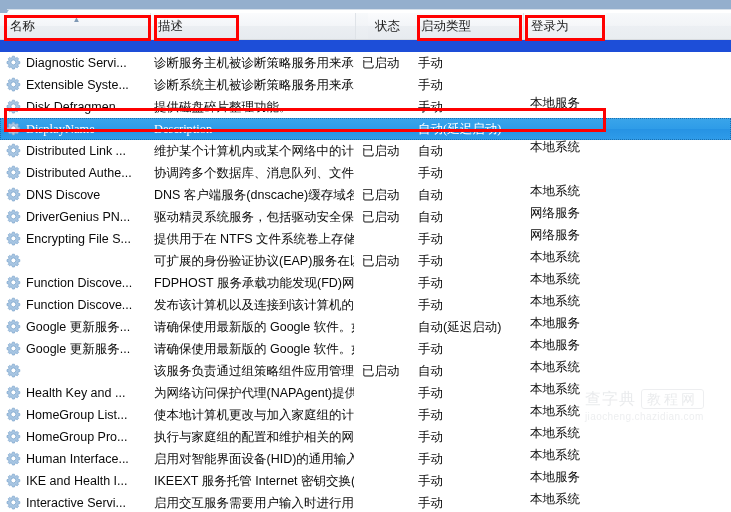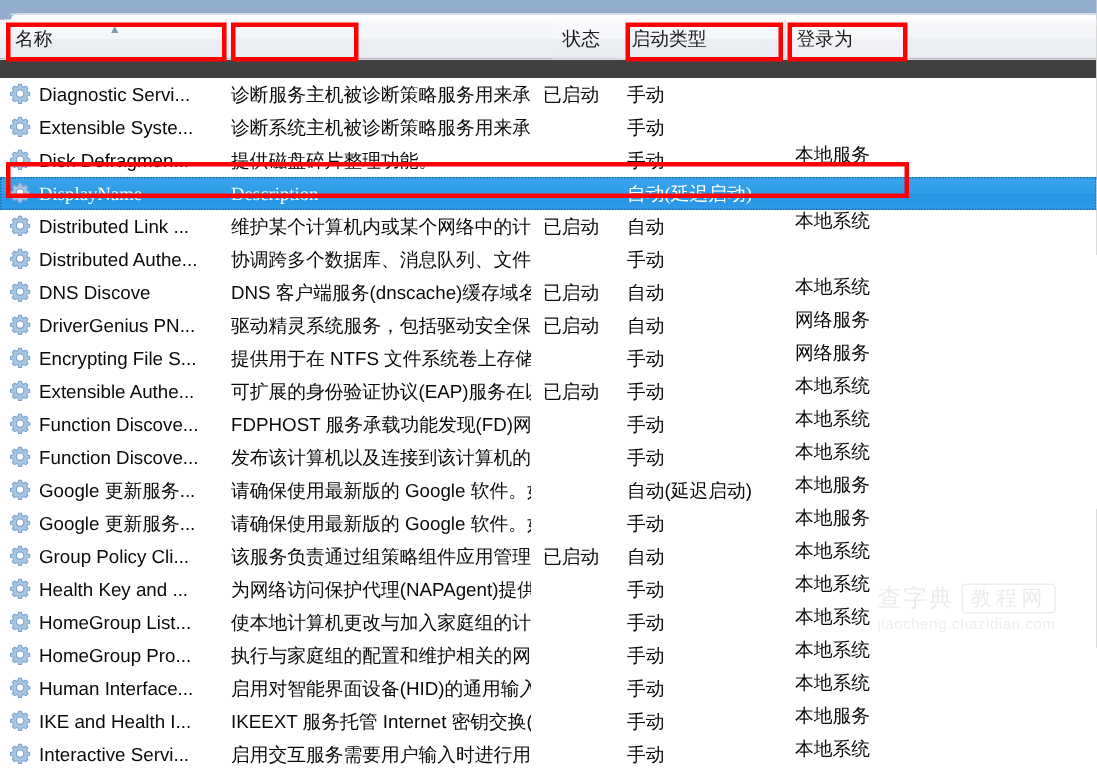--- a/index.html
+++ b/index.html
@@ -13,21 +13,21 @@
     overflow: hidden;
     font-family: "Liberation Sans", "DejaVu Sans", sans-serif;
     font-size: 12px;
     color: #000000;
   }
 
   #app {
     position: relative;
     width: 731px;
     height: 432px;
-    background: #404040;
+    background: #1d4ed8;
   }
 
   
   .top-strip {
     position: absolute;
     left: 0; top: 0;
     width: 731px; height: 13px;
     background: #94afcd;
   }
   .top-strip-inner {
@@ -186,20 +186,21 @@
 
 <div id="app">
 
   <div class="top-strip">
     <div class="top-strip-inner"></div>
     <div class="top-strip-edge"></div>
   </div>
 
   <div class="header-row" id="header-row">
       <div class="col-head" style="left: 3px; width: 148px;"><span>名称</span><span class="sort-arrow">▲</span></div>
+      <div class="col-head" style="left: 151px; width: 205px;"><span>描述</span></div>
       <div class="col-head" style="left: 368px; width: 58px;"><span>状态</span></div>
       <div class="col-head" style="left: 414px; width: 110px;"><span>启动类型</span></div>
       <div class="col-head last" style="left: 524px; width: 82px;"><span>登录为</span></div>
     </div>
 
   <div class="list-body" id="list-body">
       <div class="row">
         <span class="gear"><svg width="16" height="16" viewBox="0 0 16 16" xmlns="http://www.w3.org/2000/svg">
             <g fill="#a8c6e3" stroke="#7ba4cc" stroke-width="0.7">
               <path d="M6.4 1.2h2.0l.3 1.5 1.2.5 1.3-.8 1.4 1.4-.8 1.3.5 1.2 1.5.3v2.0l-1.5.3-.5 1.2.8 1.3-1.4 1.4-1.3-.8-1.2.5-.3 1.5h-2.0l-.3-1.5-1.2-.5-1.3.8-1.4-1.4.8-1.3-.5-1.2-1.5-.3v-2.0l1.5-.3.5-1.2-.8-1.3 1.4-1.4 1.3.8 1.2-.5z"></path>
@@ -316,21 +317,20 @@
         <span class="cell cell-start">手动</span>
         <span class="cell cell-logon">本地系统</span>
       </div>
       <div class="row">
         <span class="gear"><svg width="16" height="16" viewBox="0 0 16 16" xmlns="http://www.w3.org/2000/svg">
             <g fill="#a8c6e3" stroke="#7ba4cc" stroke-width="0.7">
               <path d="M6.4 1.2h2.0l.3 1.5 1.2.5 1.3-.8 1.4 1.4-.8 1.3.5 1.2 1.5.3v2.0l-1.5.3-.5 1.2.8 1.3-1.4 1.4-1.3-.8-1.2.5-.3 1.5h-2.0l-.3-1.5-1.2-.5-1.3.8-1.4-1.4.8-1.3-.5-1.2-1.5-.3v-2.0l1.5-.3.5-1.2-.8-1.3 1.4-1.4 1.3.8 1.2-.5z"></path>
             </g>
             <circle cx="7.4" cy="7.4" r="2.5" fill="#ffffff" stroke="#7ba4cc" stroke-width="0.8"></circle>
           </svg></span>
-        <span class="cell cell-name">Extensible Authe...</span>
         <span class="cell cell-desc">可扩展的身份验证协议(EAP)服务在以...</span>
         <span class="cell cell-status">已启动</span>
         <span class="cell cell-start">手动</span>
         <span class="cell cell-logon">本地系统</span>
       </div>
       <div class="row">
         <span class="gear"><svg width="16" height="16" viewBox="0 0 16 16" xmlns="http://www.w3.org/2000/svg">
             <g fill="#a8c6e3" stroke="#7ba4cc" stroke-width="0.7">
               <path d="M6.4 1.2h2.0l.3 1.5 1.2.5 1.3-.8 1.4 1.4-.8 1.3.5 1.2 1.5.3v2.0l-1.5.3-.5 1.2.8 1.3-1.4 1.4-1.3-.8-1.2.5-.3 1.5h-2.0l-.3-1.5-1.2-.5-1.3.8-1.4-1.4.8-1.3-.5-1.2-1.5-.3v-2.0l1.5-.3.5-1.2-.8-1.3 1.4-1.4 1.3.8 1.2-.5z"></path>
             </g>
@@ -381,21 +381,20 @@
         <span class="cell cell-start">手动</span>
         <span class="cell cell-logon">本地系统</span>
       </div>
       <div class="row">
         <span class="gear"><svg width="16" height="16" viewBox="0 0 16 16" xmlns="http://www.w3.org/2000/svg">
             <g fill="#a8c6e3" stroke="#7ba4cc" stroke-width="0.7">
               <path d="M6.4 1.2h2.0l.3 1.5 1.2.5 1.3-.8 1.4 1.4-.8 1.3.5 1.2 1.5.3v2.0l-1.5.3-.5 1.2.8 1.3-1.4 1.4-1.3-.8-1.2.5-.3 1.5h-2.0l-.3-1.5-1.2-.5-1.3.8-1.4-1.4.8-1.3-.5-1.2-1.5-.3v-2.0l1.5-.3.5-1.2-.8-1.3 1.4-1.4 1.3.8 1.2-.5z"></path>
             </g>
             <circle cx="7.4" cy="7.4" r="2.5" fill="#ffffff" stroke="#7ba4cc" stroke-width="0.8"></circle>
           </svg></span>
-        <span class="cell cell-name">Group Policy Cli...</span>
         <span class="cell cell-desc">该服务负责通过组策略组件应用管理员...</span>
         <span class="cell cell-status">已启动</span>
         <span class="cell cell-start">自动</span>
         <span class="cell cell-logon">本地系统</span>
       </div>
       <div class="row">
         <span class="gear"><svg width="16" height="16" viewBox="0 0 16 16" xmlns="http://www.w3.org/2000/svg">
             <g fill="#a8c6e3" stroke="#7ba4cc" stroke-width="0.7">
               <path d="M6.4 1.2h2.0l.3 1.5 1.2.5 1.3-.8 1.4 1.4-.8 1.3.5 1.2 1.5.3v2.0l-1.5.3-.5 1.2.8 1.3-1.4 1.4-1.3-.8-1.2.5-.3 1.5h-2.0l-.3-1.5-1.2-.5-1.3.8-1.4-1.4.8-1.3-.5-1.2-1.5-.3v-2.0l1.5-.3.5-1.2-.8-1.3 1.4-1.4 1.3.8 1.2-.5z"></path>
             </g>

